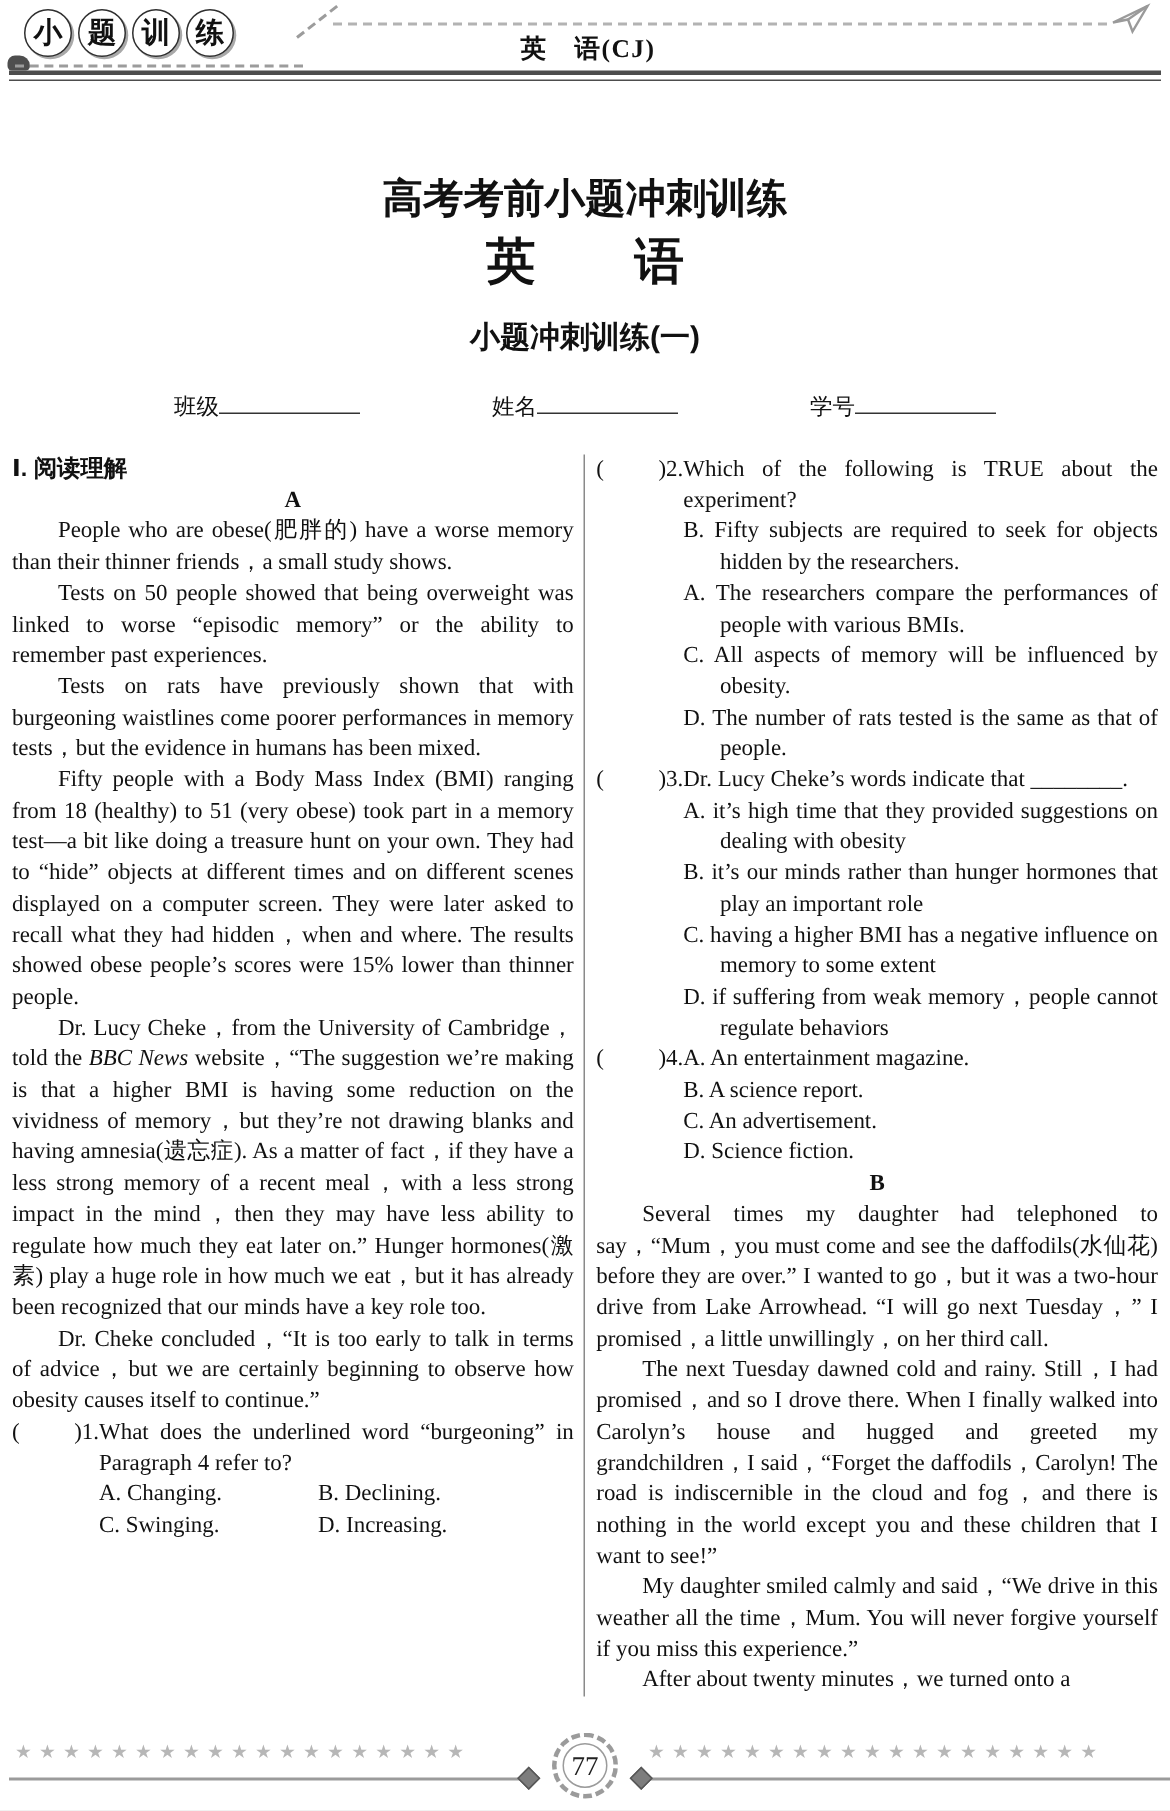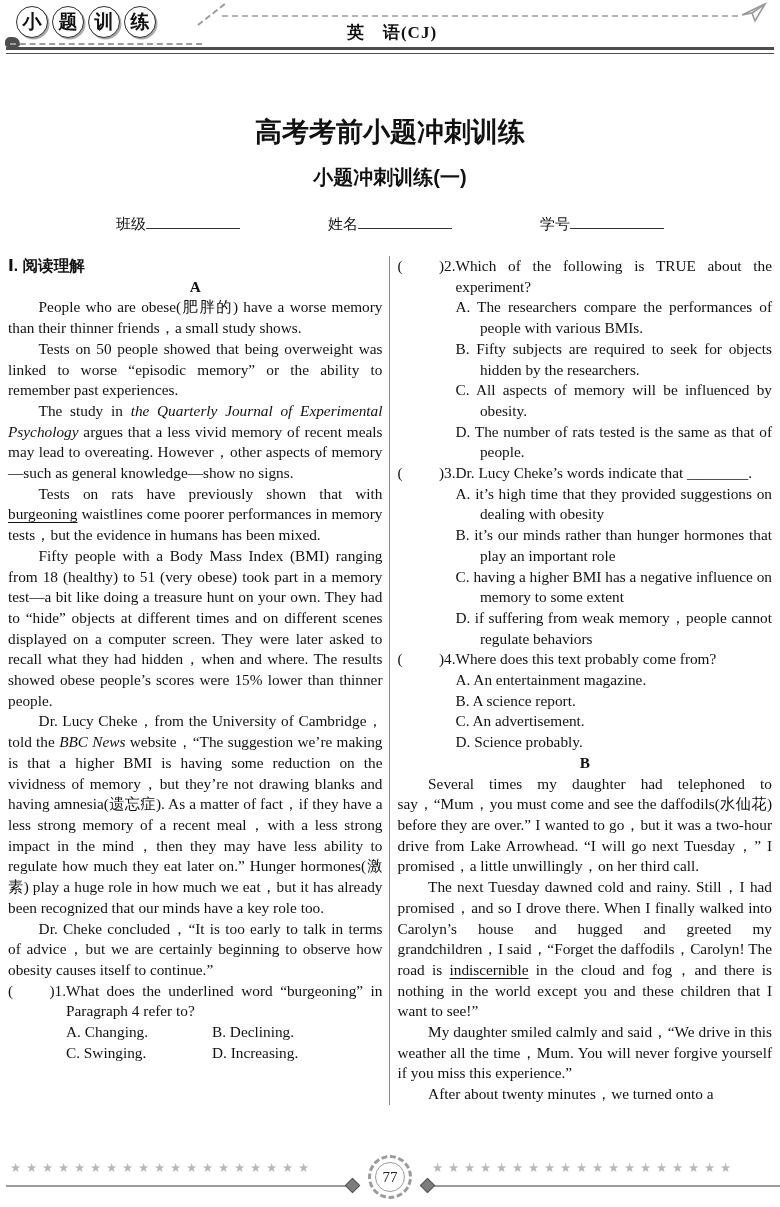--- a/index.html
+++ b/index.html
@@ -37,21 +37,21 @@
   .cols{display:flex;margin-top:22px;padding:0 6px;}
   .col{flex:1;font-size:15.3px;line-height:20.7px;text-align:justify;}
   .col-left{padding:0 6px 0 2px;}
   .col-right{padding:0 2px 0 8px;}
   .divider{width:1px;background:#8a8a8a;}
   .sec-heading{font-weight:bold;font-size:15.6px;
                font-family:"Liberation Sans","DejaVu Sans",sans-serif;}
   .passage-label{text-align:center;font-weight:bold;}
   .para{margin:0;text-indent:2em;}
   .seg-i{font-style:italic;}
-  .seg-u{text-decoration:underline;text-underline-offset:3px;}
+  .seg-u{text-underline-offset:3px;}
 
   .q{display:flex;}
   .q-marker{flex:0 0 58px;display:flex;justify-content:space-between;white-space:nowrap;}
   .q-body{flex:1;}
   .q-text{text-align:justify;}
   .opt{padding-left:1.6em;text-indent:-1.6em;text-align:justify;}
   .opt-grid{display:grid;grid-template-columns:146px 1fr;}
 
   
   .footer{position:absolute;left:0;right:0;bottom:10px;display:flex;align-items:center;height:40px;}
@@ -61,21 +61,21 @@
   .f-rule{position:absolute;bottom:8px;height:2px;background:#9b9b9b;}
   .f-side.left .f-rule{left:6px;right:6px;}
   .f-side.right .f-rule{left:6px;right:-1px;}
   .diamond{position:absolute;bottom:4px;width:9px;height:9px;background:#7d7d7d;
            border:1.5px solid #565656;transform:rotate(45deg);}
   .f-side.left .diamond{right:0;}
   .f-side.right .diamond{left:0;}
   .badge{width:44px;height:44px;margin:0 10px;position:relative;flex:0 0 auto;}
   .badge-ring{position:absolute;inset:0;border:3px dashed #9b9b9b;border-radius:50%;}
   .badge-inner{position:absolute;inset:7px;border:1.6px solid #9b9b9b;border-radius:50%;
-               display:flex;align-items:center;justify-content:center;font-size:15px;color:#222;}
+               display:flex;align-items:center;justify-content:center;font-size:18px;color:#222;}
 </style>
 </head>
 <body>
 
 <div class="page">
 
   <div class="header">
     <div class="hand-icon"></div>
     <div class="logo">
       <span class="logo-circle">小</span>
@@ -90,20 +90,21 @@
       <svg width="28" height="22" viewBox="0 0 28 22">
         <path d="M2 13 L25 2 L15 19 L12 11 Z" fill="none" stroke="#9a9a9a" stroke-width="1.6"></path>
         <path d="M12 11 L25 2" fill="none" stroke="#9a9a9a" stroke-width="1.6"></path>
       </svg>
     </span>
     <div class="header-subject">英　语(CJ)</div>
     <div class="header-rule"></div>
   </div>
 
   <div class="title-main">高考考前小题冲刺训练</div>
+  <div class="title-subject">英　　语</div>
   <div class="title-section">小题冲刺训练(一)</div>
 
   <div class="student-row">
     <span>
       <span>班级</span><span class="blank-line"></span>
     </span>
     <span>
       <span>姓名</span><span class="blank-line"></span>
     </span>
     <span>
@@ -112,21 +113,20 @@
   </div>
 
   <div class="cols">
 
     <div class="col col-left">
       <div class="sec-heading">Ⅰ. 阅读理解</div>
       <div class="passage-label">A</div>
 
       <p class="para"><span>People who are obese(肥胖的) have a worse memory than their thinner friends，a small study shows.</span></p>
       <p class="para"><span>Tests on 50 people showed that being overweight was linked to worse “episodic memory” or the ability to remember past experiences.</span></p>
-      <p class="para"><span>The study in </span><span class="seg-i">the Quarterly Journal of Experimental Psychology</span><span> argues that a less vivid memory of recent meals may lead to overeating. However，other aspects of memory—such as general knowledge—show no signs.</span></p>
       <p class="para"><span>Tests on rats have previously shown that with </span><span class="seg-u">burgeoning</span><span> waistlines come poorer performances in memory tests，but the evidence in humans has been mixed.</span></p>
       <p class="para"><span>Fifty people with a Body Mass Index (BMI) ranging from 18 (healthy) to 51 (very obese) took part in a memory test—a bit like doing a treasure hunt on your own. They had to “hide” objects at different times and on different scenes displayed on a computer screen. They were later asked to recall what they had hidden，when and where. The results showed obese people’s scores were 15% lower than thinner people.</span></p>
       <p class="para"><span>Dr. Lucy Cheke，from the University of Cambridge，told the </span><span class="seg-i">BBC News</span><span> website，“The suggestion we’re making is that a higher BMI is having some reduction on the vividness of memory，but they’re not drawing blanks and having amnesia(遗忘症). As a matter of fact，if they have a less strong memory of a recent meal，with a less strong impact in the mind，then they may have less ability to regulate how much they eat later on.” Hunger hormones(激素) play a huge role in how much we eat，but it has already been recognized that our minds have a key role too.</span></p>
       <p class="para"><span>Dr. Cheke concluded，“It is too early to talk in terms of advice，but we are certainly beginning to observe how obesity causes itself to continue.”</span></p>
 
       <div class="q">
         <div class="q-marker">
           <span>(</span>
           <span>)1.</span>
         </div>
@@ -146,22 +146,22 @@
 
     <div class="col col-right">
 
       <div class="q">
         <div class="q-marker">
           <span>(</span>
           <span>)2.</span>
         </div>
         <div class="q-body">
           <div class="q-text">Which of the following is TRUE about the experiment?</div>
+          <div class="opt">B. Fifty subjects are required to seek for objects hidden by the researchers.</div>
           <div class="opt">A. The researchers compare the performances of people with various BMIs.</div>
-          <div class="opt">B. Fifty subjects are required to seek for objects hidden by the researchers.</div>
           <div class="opt">C. All aspects of memory will be influenced by obesity.</div>
           <div class="opt">D. The number of rats tested is the same as that of people.</div>
         </div>
       </div>
 
       <div class="q">
         <div class="q-marker">
           <span>(</span>
           <span>)3.</span>
         </div>
@@ -173,25 +173,24 @@
           <div class="opt">D. if suffering from weak memory，people cannot regulate behaviors</div>
         </div>
       </div>
 
       <div class="q">
         <div class="q-marker">
           <span>(</span>
           <span>)4.</span>
         </div>
         <div class="q-body">
-          <div class="q-text">Where does this text probably come from?</div>
           <div class="opt">A. An entertainment magazine.</div>
           <div class="opt">B. A science report.</div>
           <div class="opt">C. An advertisement.</div>
-          <div class="opt">D. Science probably.</div>
+          <div class="opt">D. Science fiction.</div>
         </div>
       </div>
 
       <div class="passage-label">B</div>
       <p class="para"><span>Several times my daughter had telephoned to say，“Mum，you must come and see the daffodils(水仙花) before they are over.” I wanted to go，but it was a two-hour drive from Lake Arrowhead. “I will go next Tuesday，” I promised，a little unwillingly，on her third call.</span></p>
       <p class="para"><span>The next Tuesday dawned cold and rainy. Still，I had promised，and so I drove there. When I finally walked into Carolyn’s house and hugged and greeted my grandchildren，I said，“Forget the daffodils，Carolyn! The road is </span><span class="seg-u">indiscernible</span><span> in the cloud and fog，and there is nothing in the world except you and these children that I want to see!”</span></p>
       <p class="para"><span>My daughter smiled calmly and said，“We drive in this weather all the time，Mum. You will never forgive yourself if you miss this experience.”</span></p>
       <p class="para"><span>After about twenty minutes，we turned onto a</span></p>
     </div>
   </div>

